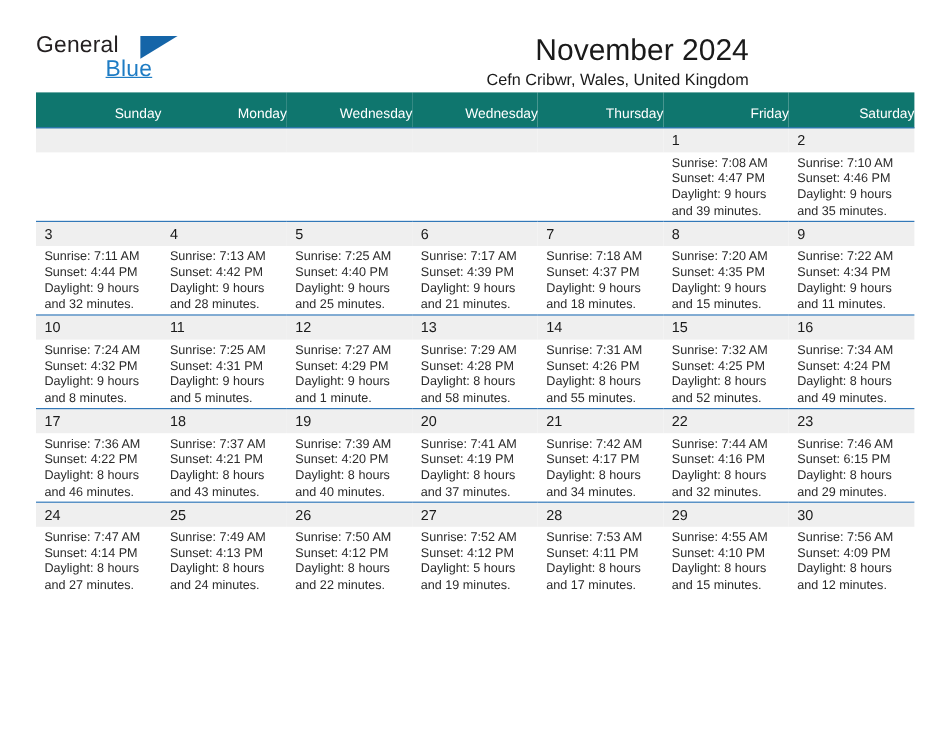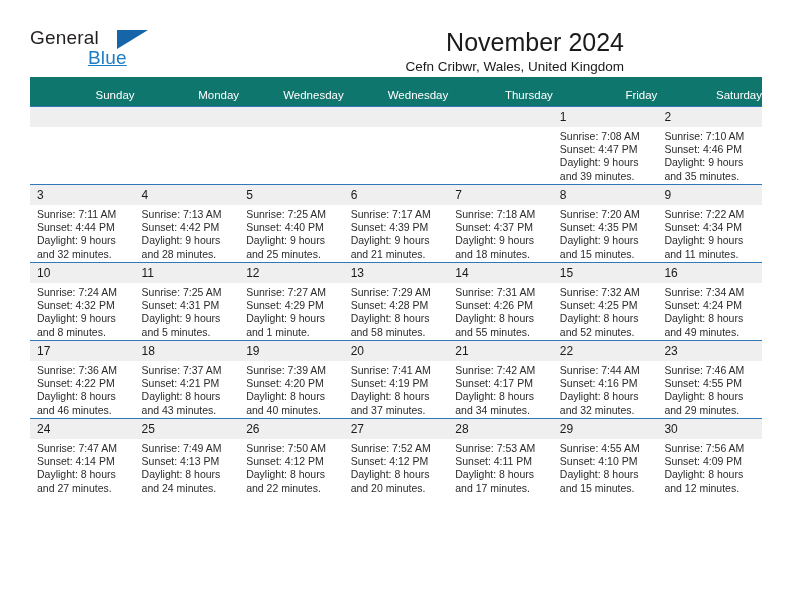--- a/index.html
+++ b/index.html
@@ -360,21 +360,21 @@
             <div class="lines">
               <div>Sunrise: 7:44 AM</div>
               <div>Sunset: 4:16 PM</div>
               <div class="daylight">Daylight: 8 hours and 32 minutes.</div>
             </div>
           </td>
           <td class="">
             <div class="daynum">23</div>
             <div class="lines">
               <div>Sunrise: 7:46 AM</div>
-              <div>Sunset: 4:55 PM</div>
+              <div>Sunset: 6:15 PM</div>
               <div class="daylight">Daylight: 8 hours and 29 minutes.</div>
             </div>
           </td>
         </tr>
         <tr>
           <td class="">
             <div class="daynum">24</div>
             <div class="lines">
               <div>Sunrise: 7:47 AM</div>
               <div>Sunset: 4:14 PM</div>
@@ -395,21 +395,21 @@
               <div>Sunrise: 7:50 AM</div>
               <div>Sunset: 4:12 PM</div>
               <div class="daylight">Daylight: 8 hours and 22 minutes.</div>
             </div>
           </td>
           <td class="">
             <div class="daynum">27</div>
             <div class="lines">
               <div>Sunrise: 7:52 AM</div>
               <div>Sunset: 4:12 PM</div>
-              <div class="daylight">Daylight: 8 hours and 20 minutes.</div>
+              <div class="daylight">Daylight: 5 hours and 19 minutes.</div>
             </div>
           </td>
           <td class="">
             <div class="daynum">28</div>
             <div class="lines">
               <div>Sunrise: 7:53 AM</div>
               <div>Sunset: 4:11 PM</div>
               <div class="daylight">Daylight: 8 hours and 17 minutes.</div>
             </div>
           </td>

